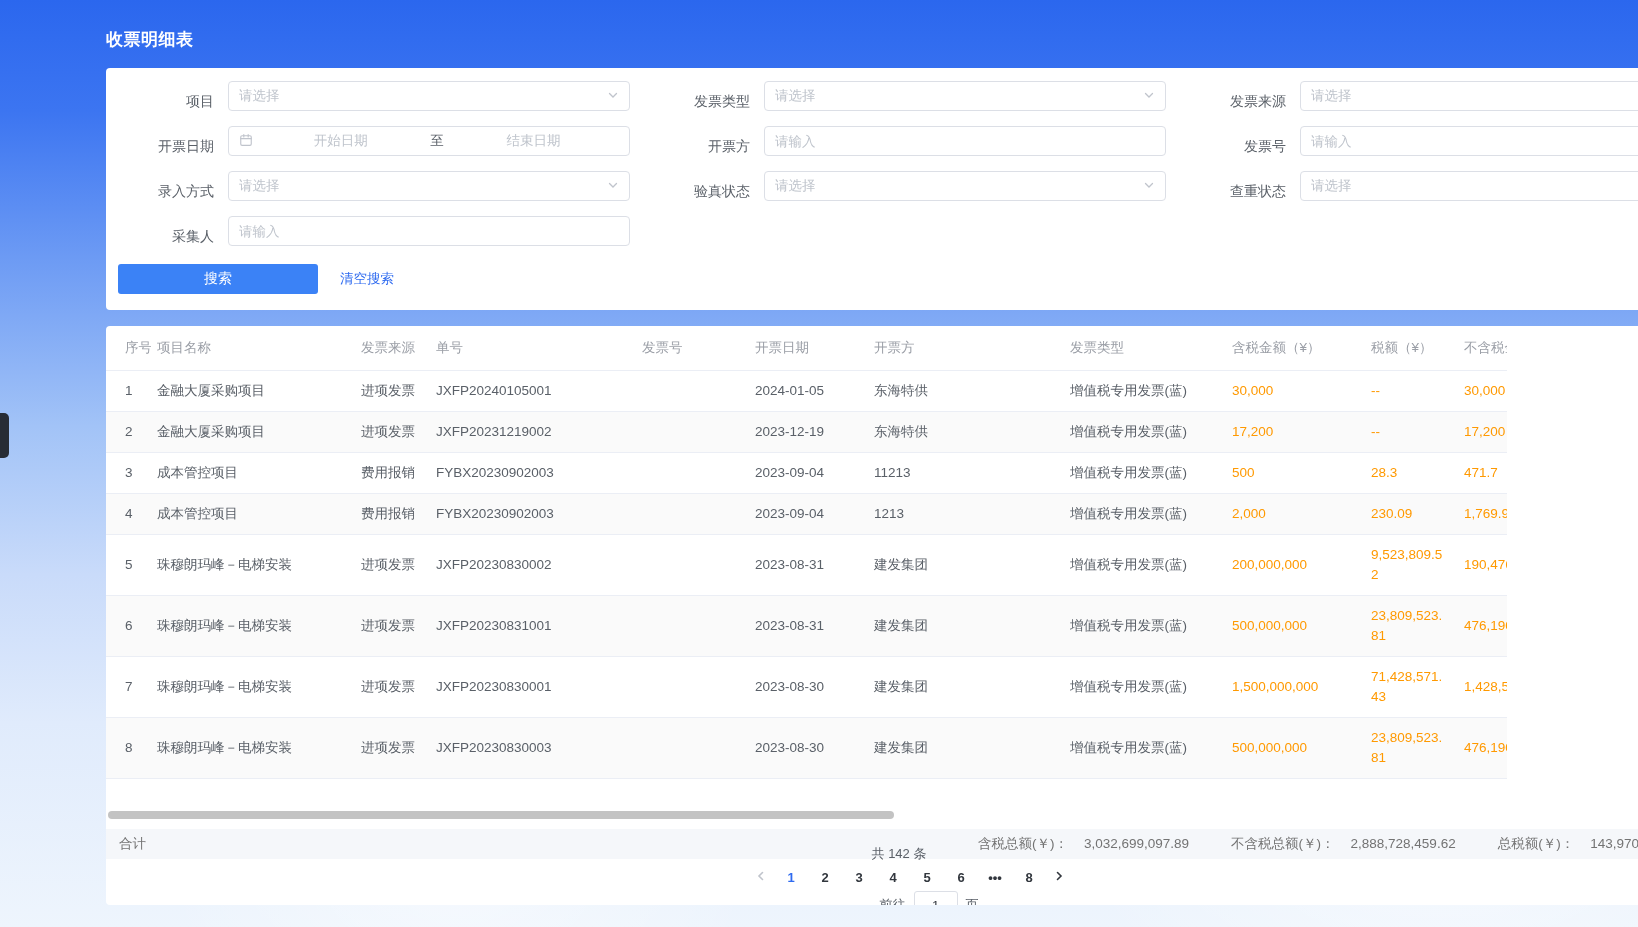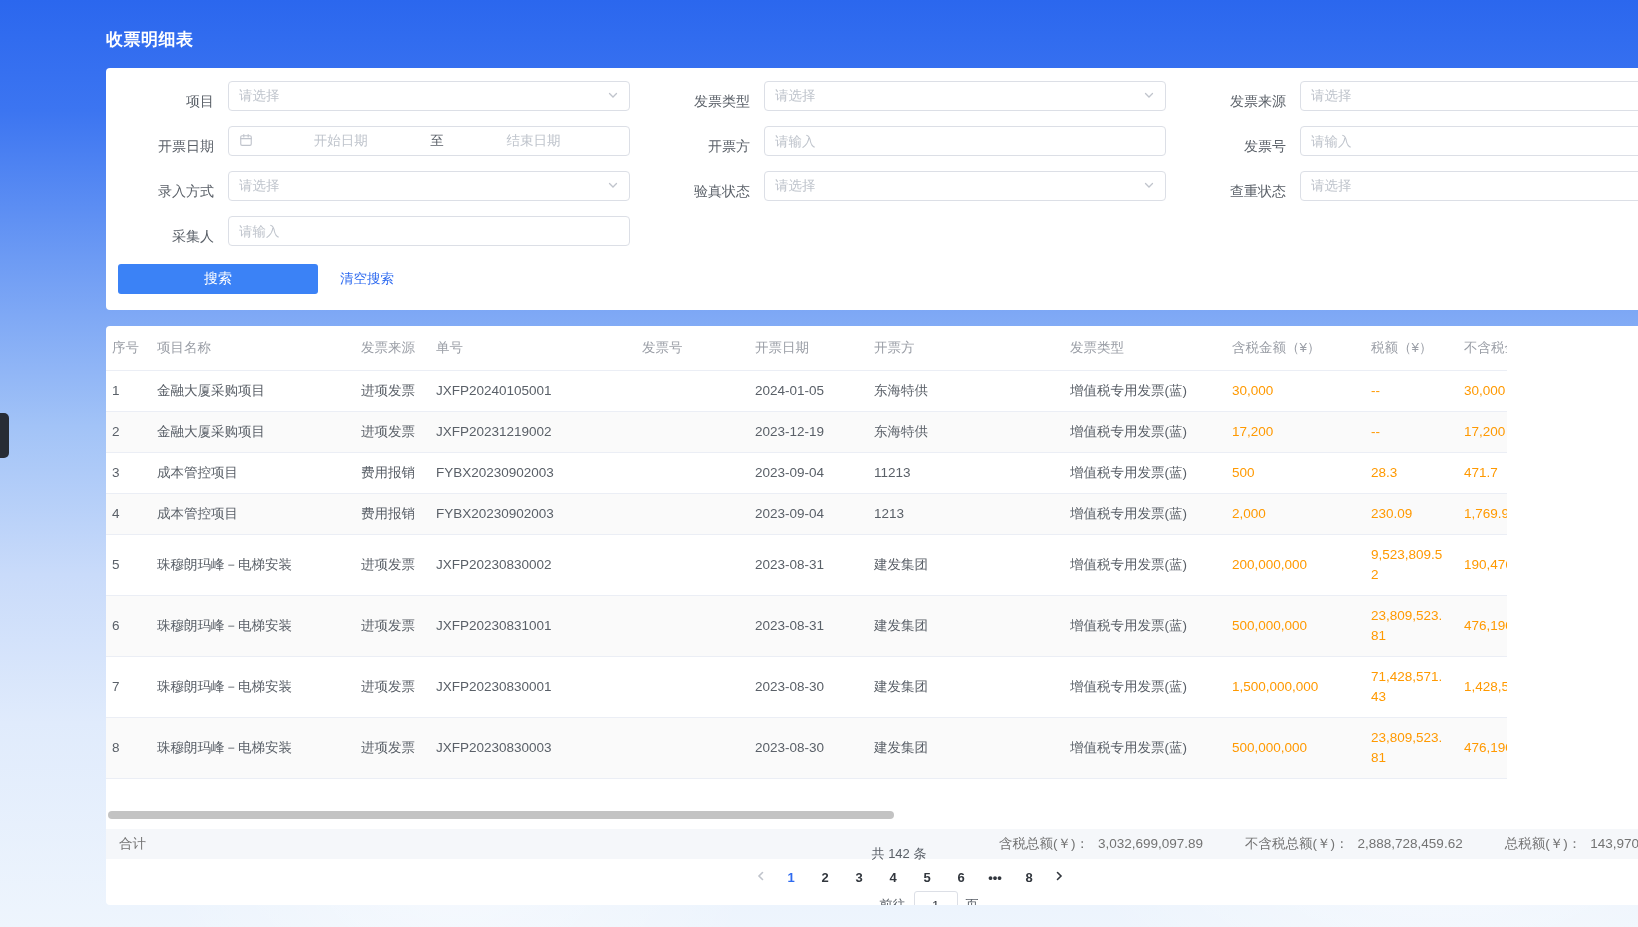--- a/index.html
+++ b/index.html
@@ -58,35 +58,35 @@
 
   
   .table-card { margin-top: 16px; background: #fff; border-radius: 4px; position: relative; overflow: hidden; }
   .tbl-wrap { width: 1401px; overflow: hidden; }
   table { width: 1502px; table-layout: fixed; border-collapse: collapse; font-size: 13.5px; }
   th {
     color: #9a9ea6; font-weight: 400; text-align: left; padding: 13px 10px 13px 6px;
     border-bottom: 1px solid #ebeef5; white-space: nowrap; overflow: hidden;
   }
   td { color: #5a6068; text-align: left; padding: 10px 10px 10px 6px; border-bottom: 1px solid #ebeef5; line-height: 20px; }
-  th:first-child, td:first-child { padding-left: 6px; }
+  th:first-child, td:first-child { padding-left: 19px; }
   tbody tr:nth-child(even) { background: #fafafa; }
   td.amount { color: #f90; word-break: break-all; }
 
   .v-scrollbar { position: absolute; right: 1px; top: 65px; width: 7px; height: 190px; background: #bfbfbf; border-radius: 4px; cursor: pointer; }
   .h-scroll-area { height: 50px; position: relative; }
   .h-thumb { position: absolute; top: 32px; left: 2px; width: 786px; height: 8px; background: #c3c3c3; border-radius: 4px; cursor: pointer; }
 
   .summary-row {
     height: 30px; background: #f5f7fa; display: flex; align-items: center;
     padding: 0 30px 0 13px; font-size: 13.5px; color: #737373; gap: 44px;
   }
   .summary-items { margin-left: auto; display: flex; gap: 42px; }
   .summary-item { white-space: nowrap; }
-  .summary-item .v { margin-left: 9px; }
+  .summary-item .v { margin-left: 16px; }
 
   .pager-row { height: 46px; display: flex; align-items: center; justify-content: center; font-size: 13px; flex-direction: column; }
   .total-text { color: #5a6068; margin-right: 22px; }
   .pager { display: flex; align-items: center; }
   .page-btn {
     min-width: 30px; height: 28px; margin: 0 2px; border: none; background: transparent;
     font-size: 13px; font-weight: 700; color: #32373e; cursor: pointer; font-family: inherit;
   }
   .page-btn.active { color: #2f6bf0; }
   .arrow-btn { border: none; background: transparent; min-width: 26px; height: 28px; cursor: pointer; display: flex; align-items: center; justify-content: center; }

